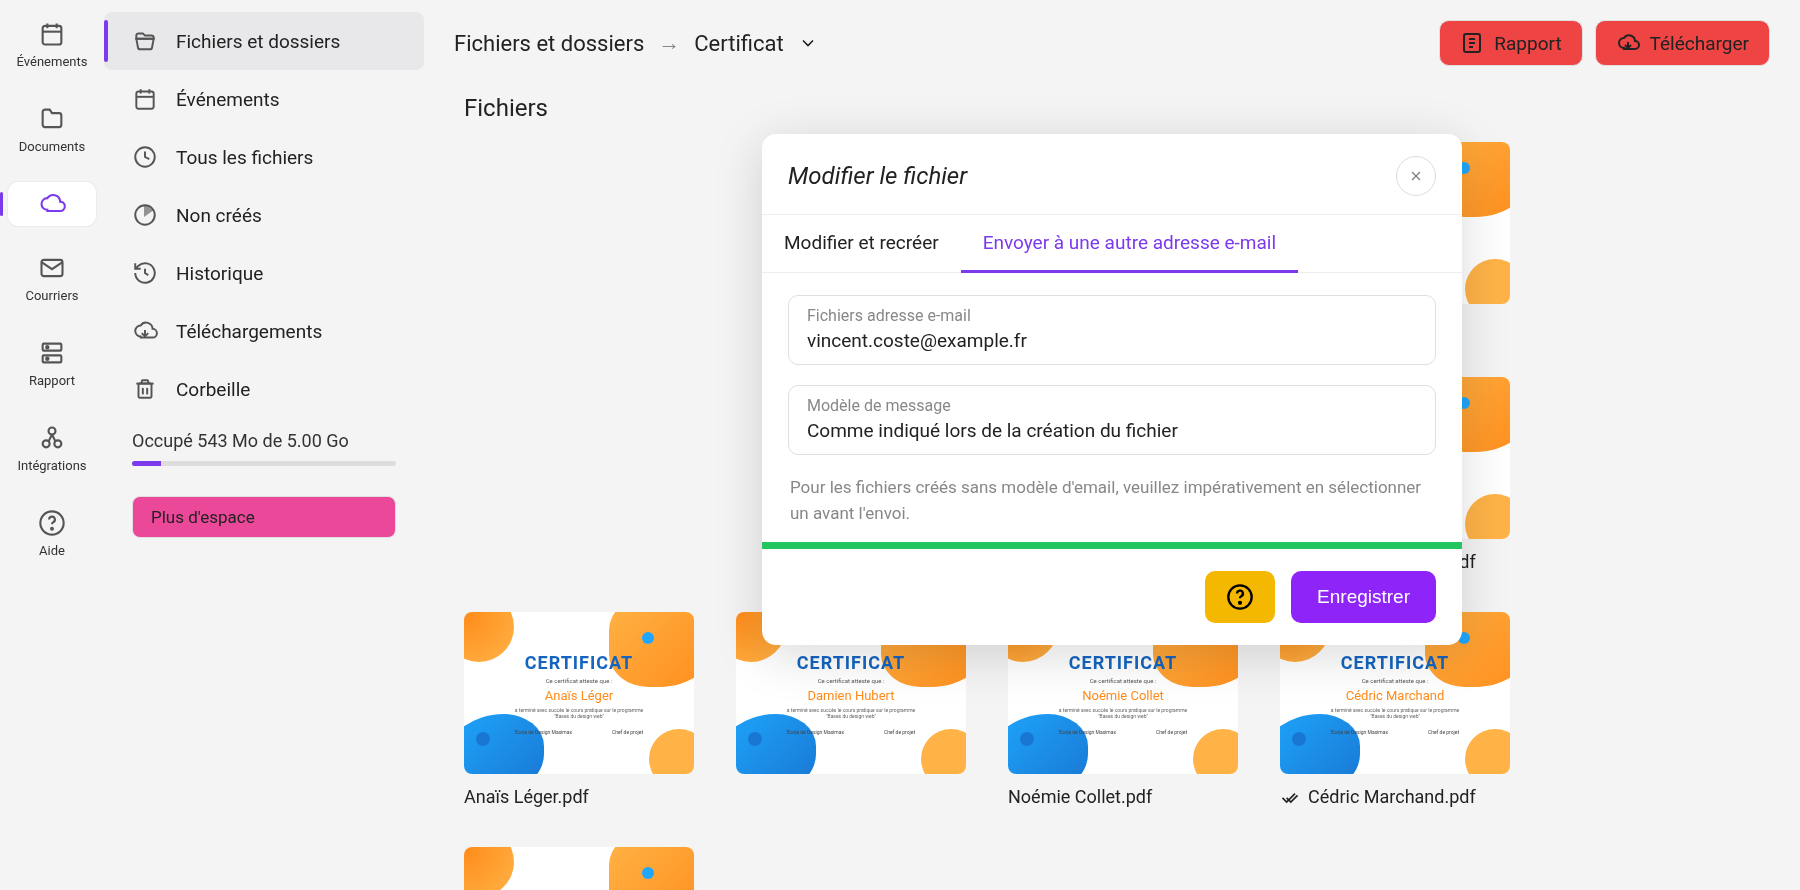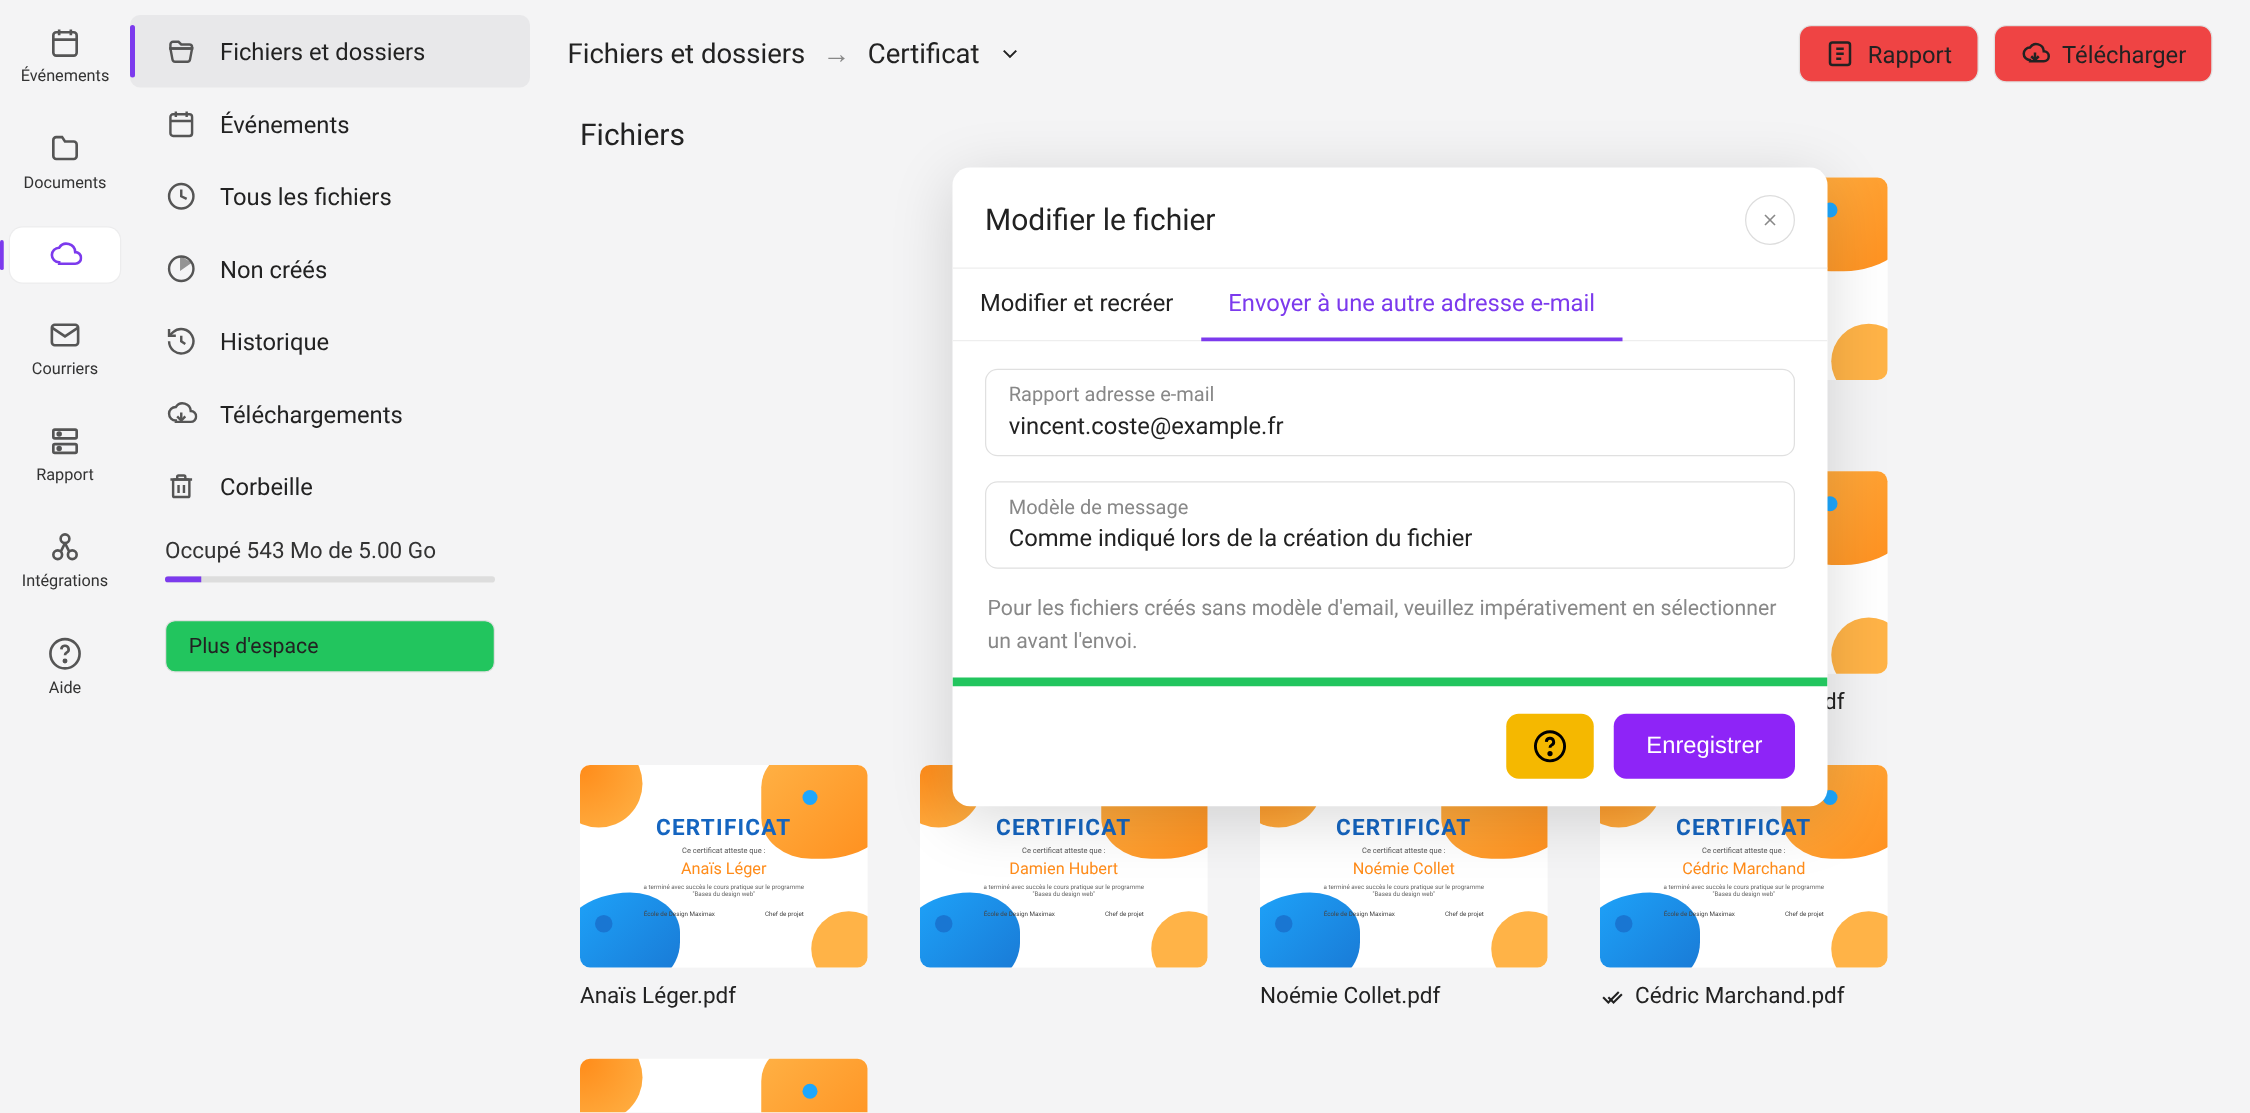--- a/index.html
+++ b/index.html
@@ -18,21 +18,21 @@
 
 
 .sidebar { width: 320px; background: #f4f4f5; padding: 12px 0; display: flex; flex-direction: column; }
 .side-item { display: flex; align-items: center; gap: 18px; padding: 16px 28px; cursor: pointer; font-size: 19px; color: #222; position: relative; }
 .side-item .ico { width: 26px; height: 26px; color: #555; }
 .side-item.active { background: #e8e8ea; border-radius: 8px; }
 .side-item.active::before { content:""; position:absolute; left:0; top:8px; bottom:8px; width:4px; background:#7c3aed; border-radius:2px;}
 .storage { padding: 12px 28px; font-size: 18px; color: #333; }
 .storage-bar { height: 5px; background: #ddd; border-radius: 3px; margin-top: 10px; overflow: hidden; }
 .storage-bar-fill { height: 100%; background: #7c3aed; width: 11%; }
-.more-space { margin: 18px 28px; padding: 10px 18px; background: #22c55e; border: 1px solid #e0e0e0; border-radius: 8px; font-size: 17px; color: #222; display: inline-block; cursor: pointer; }
+.more-space { margin: 18px 28px; padding: 10px 18px; background: #ec4899; border: 1px solid #e0e0e0; border-radius: 8px; font-size: 17px; color: #222; display: inline-block; cursor: pointer; }
 
 
 .main { flex: 1; background: #f4f4f5; padding: 0 20px; position: relative; overflow: hidden; }
 .topbar { display: flex; align-items: center; justify-content: space-between; padding: 20px 10px 10px; }
 .breadcrumb { display: flex; align-items: center; gap: 14px; font-size: 22px; color: #222; }
 .breadcrumb .arrow { color: #888; }
 .actions { display: flex; gap: 12px; }
 .action-btn { display: flex; align-items: center; gap: 10px; background: #ef4444; border: 1px solid #e0e0e0; border-radius: 10px; padding: 10px 20px; font-size: 19px; color: #222; cursor: pointer; }
 .action-btn .ico { width: 24px; height: 24px; }
 
@@ -59,21 +59,21 @@
 .cert-text { position: absolute; inset: 0; display: flex; flex-direction: column; align-items: center; justify-content: center; gap: 4px; padding: 0 20px; }
 .cert-title { color: #1565c0; font-size: 18px; font-weight: 700; letter-spacing: 1px; }
 .cert-sub { color: #555; font-size: 6px; }
 .cert-name { color: #ff8c1a; font-size: 13px; font-weight: 400; }
 .cert-small { color: #666; font-size: 5px; text-align: center; line-height: 1.2; }
 .cert-sigs { display:flex; gap:40px; font-size:5px; color:#444; margin-top:6px;}
 
 
 .modal-backdrop { position: absolute; inset: 0; display: flex; align-items: flex-start; justify-content: center; padding-top: 134px; pointer-events: none; }
 .modal { width: 700px; background: #fff; border-radius: 14px; box-shadow: 0 10px 50px rgba(0,0,0,0.15); pointer-events: auto; overflow: hidden; }
-.modal-header { display: flex; align-items: center; justify-content: space-between; padding: 22px 26px 18px; }
+.modal-header { display: flex; align-items: center; justify-content: space-between; padding: 22px 26px 18px; font-style: italic; }
 .modal-title { font-size: 24px; color: #222; }
 .close-btn { width: 40px; height: 40px; border-radius: 50%; border: 1px solid #ddd; background: #fff; display: flex; align-items: center; justify-content: center; cursor: pointer; color: #888; }
 .close-btn svg { width: 16px; height: 16px; }
 .modal-tabs { display: flex; border-top: 1px solid #eee; border-bottom: 1px solid #eee; }
 .modal-tab { padding: 16px 22px; font-size: 19px; color: #222; cursor: pointer; }
 .modal-tab.active { color: #7c3aed; border-bottom: 3px solid #7c3aed; margin-bottom: -1px; }
 .modal-body { padding: 22px 26px 6px; display: flex; flex-direction: column; gap: 20px; }
 .field { border: 1px solid #e0e0e0; border-radius: 10px; padding: 10px 18px 12px; }
 .field-label { font-size: 16px; color: #888; margin-bottom: 4px; }
 .field-value { font-size: 19px; color: #222; }
@@ -488,21 +488,21 @@
                 <line x1="6" y1="18" x2="18" y2="6"></line>
               </svg>
           </div>
         </div>
         <div class="modal-tabs">
           <div class="modal-tab">Modifier et recréer</div>
           <div class="modal-tab active">Envoyer à une autre adresse e-mail</div>
         </div>
         <div class="modal-body">
           <div class="field">
-            <div class="field-label">Rapport adresse e-mail</div>
+            <div class="field-label">Fichiers adresse e-mail</div>
             <div class="field-value">vincent.coste@example.fr</div>
           </div>
           <div class="field">
             <div class="field-label">Modèle de message</div>
             <div class="field-value">Comme indiqué lors de la création du fichier</div>
           </div>
           <div class="hint">Pour les fichiers créés sans modèle d'email, veuillez impérativement en sélectionner un avant l'envoi.</div>
         </div>
         <div class="modal-footer">
           <div class="help-btn">

